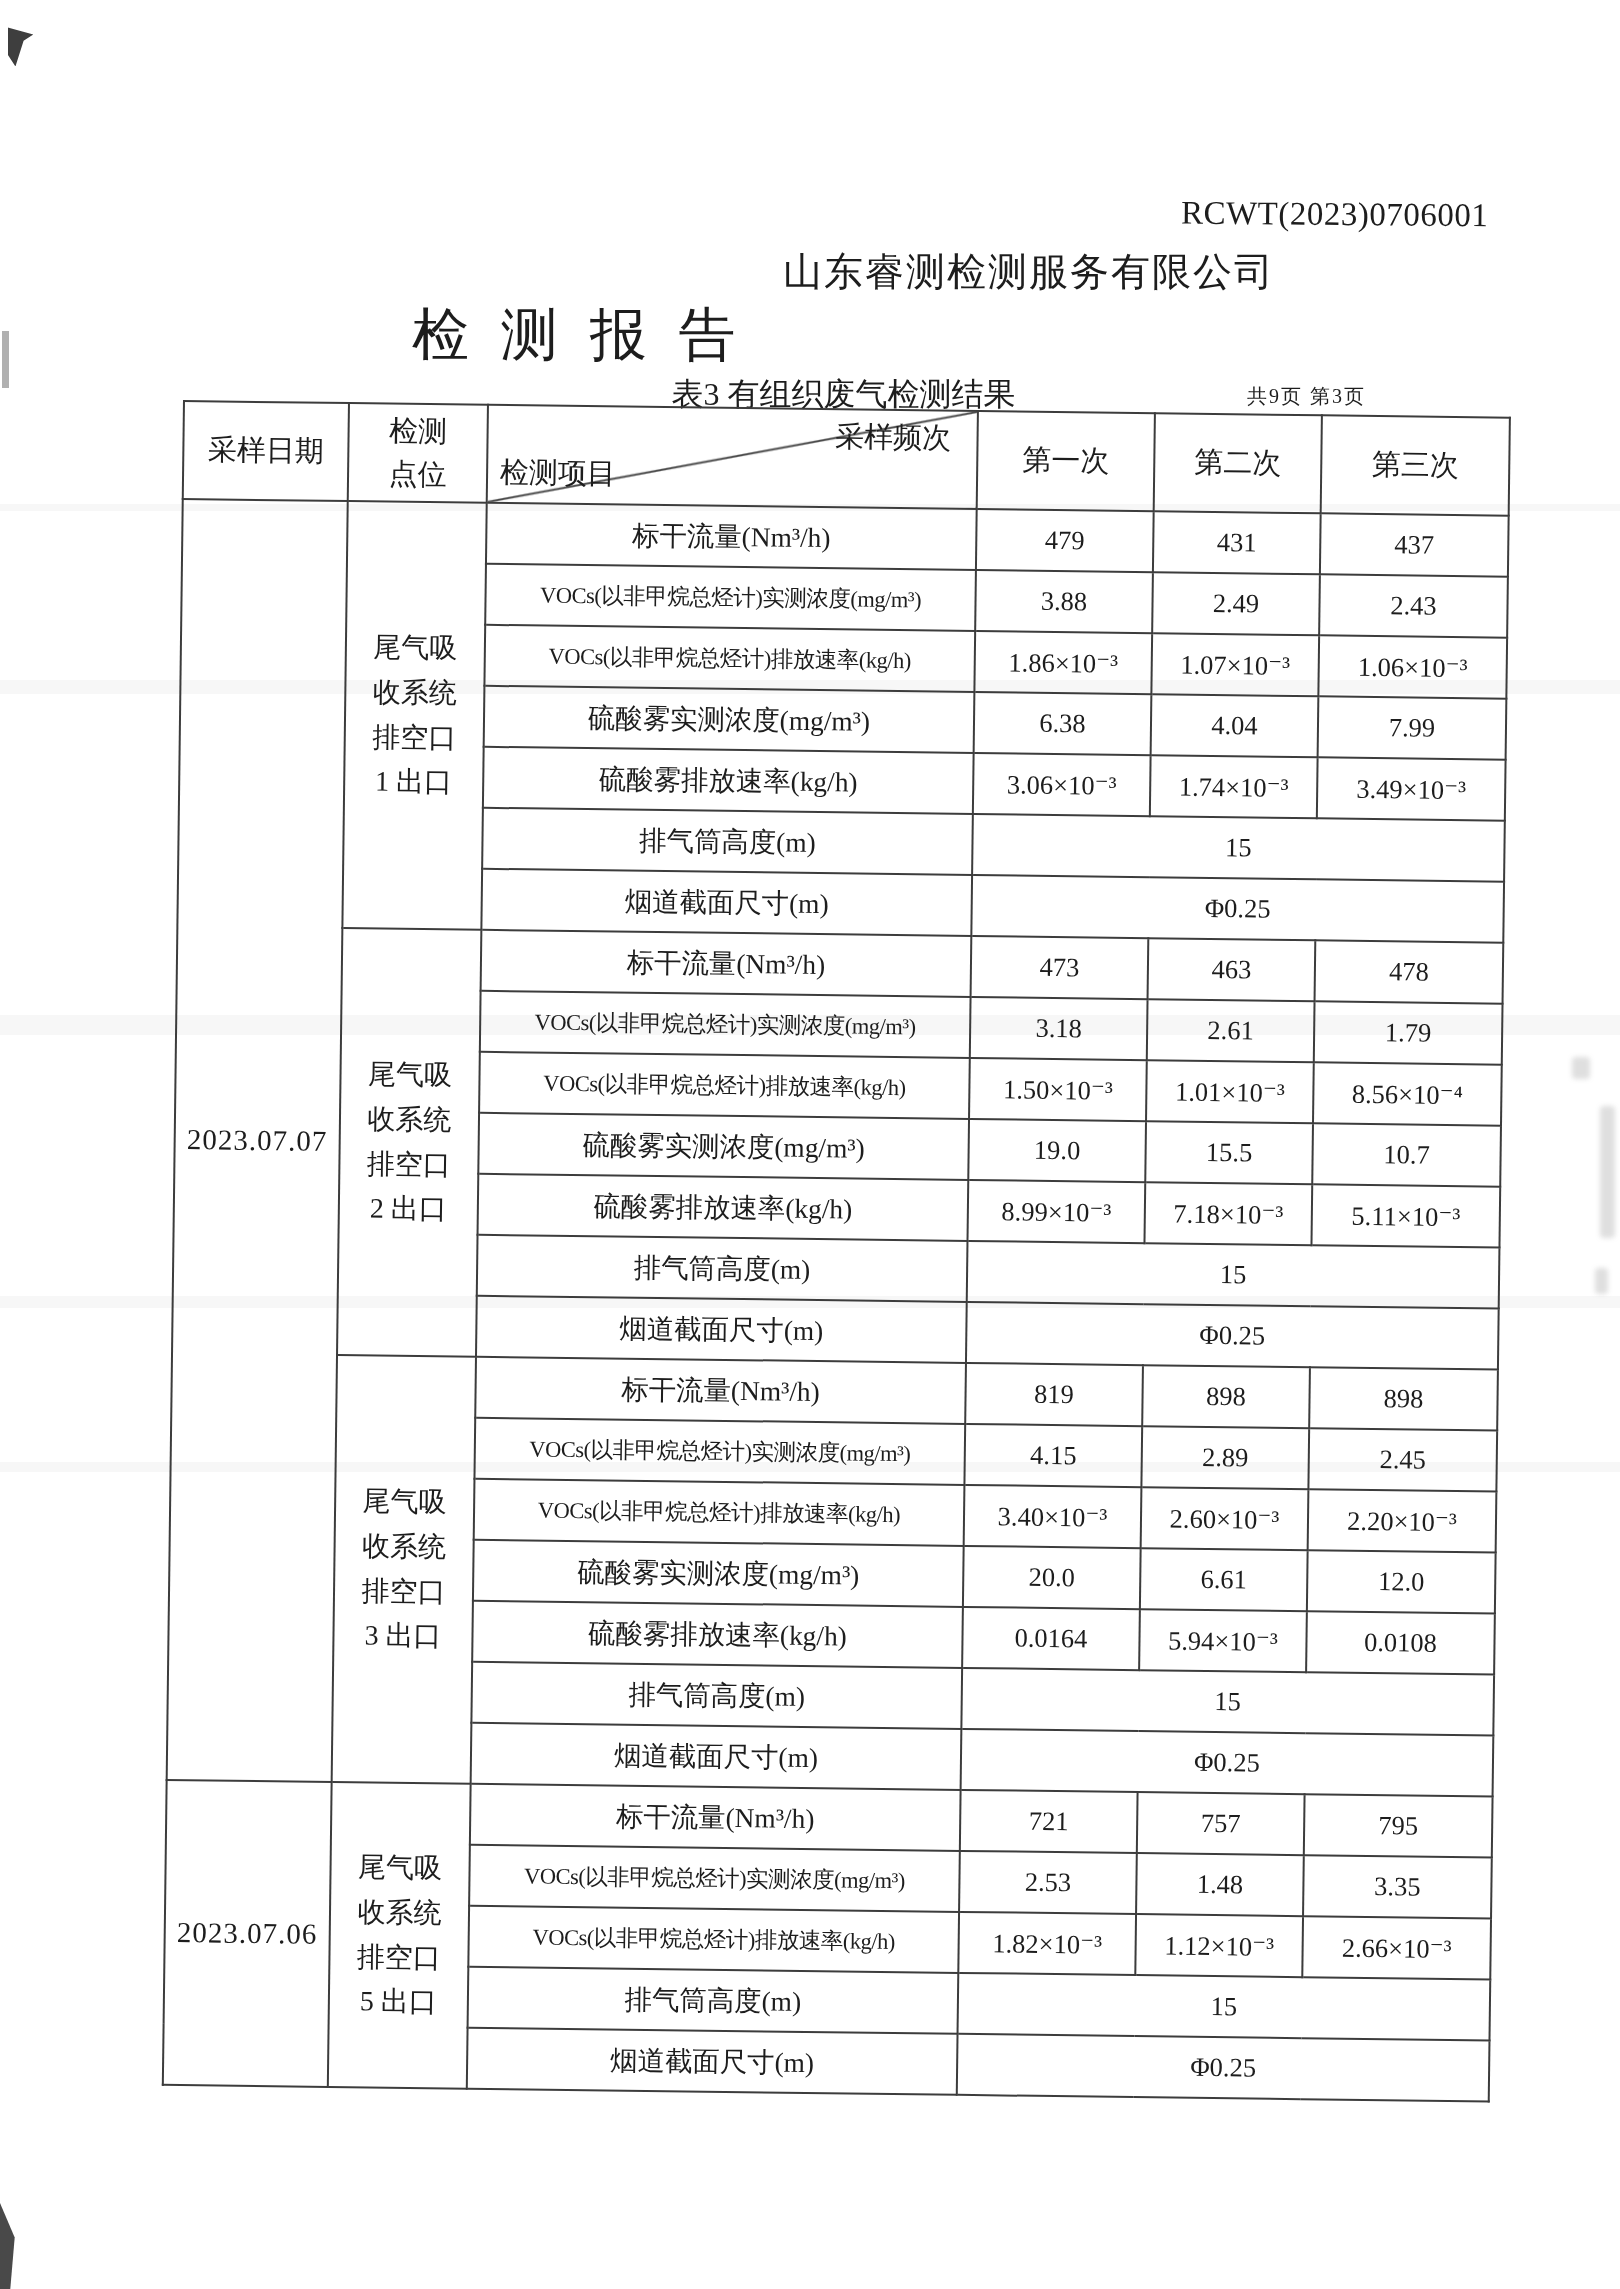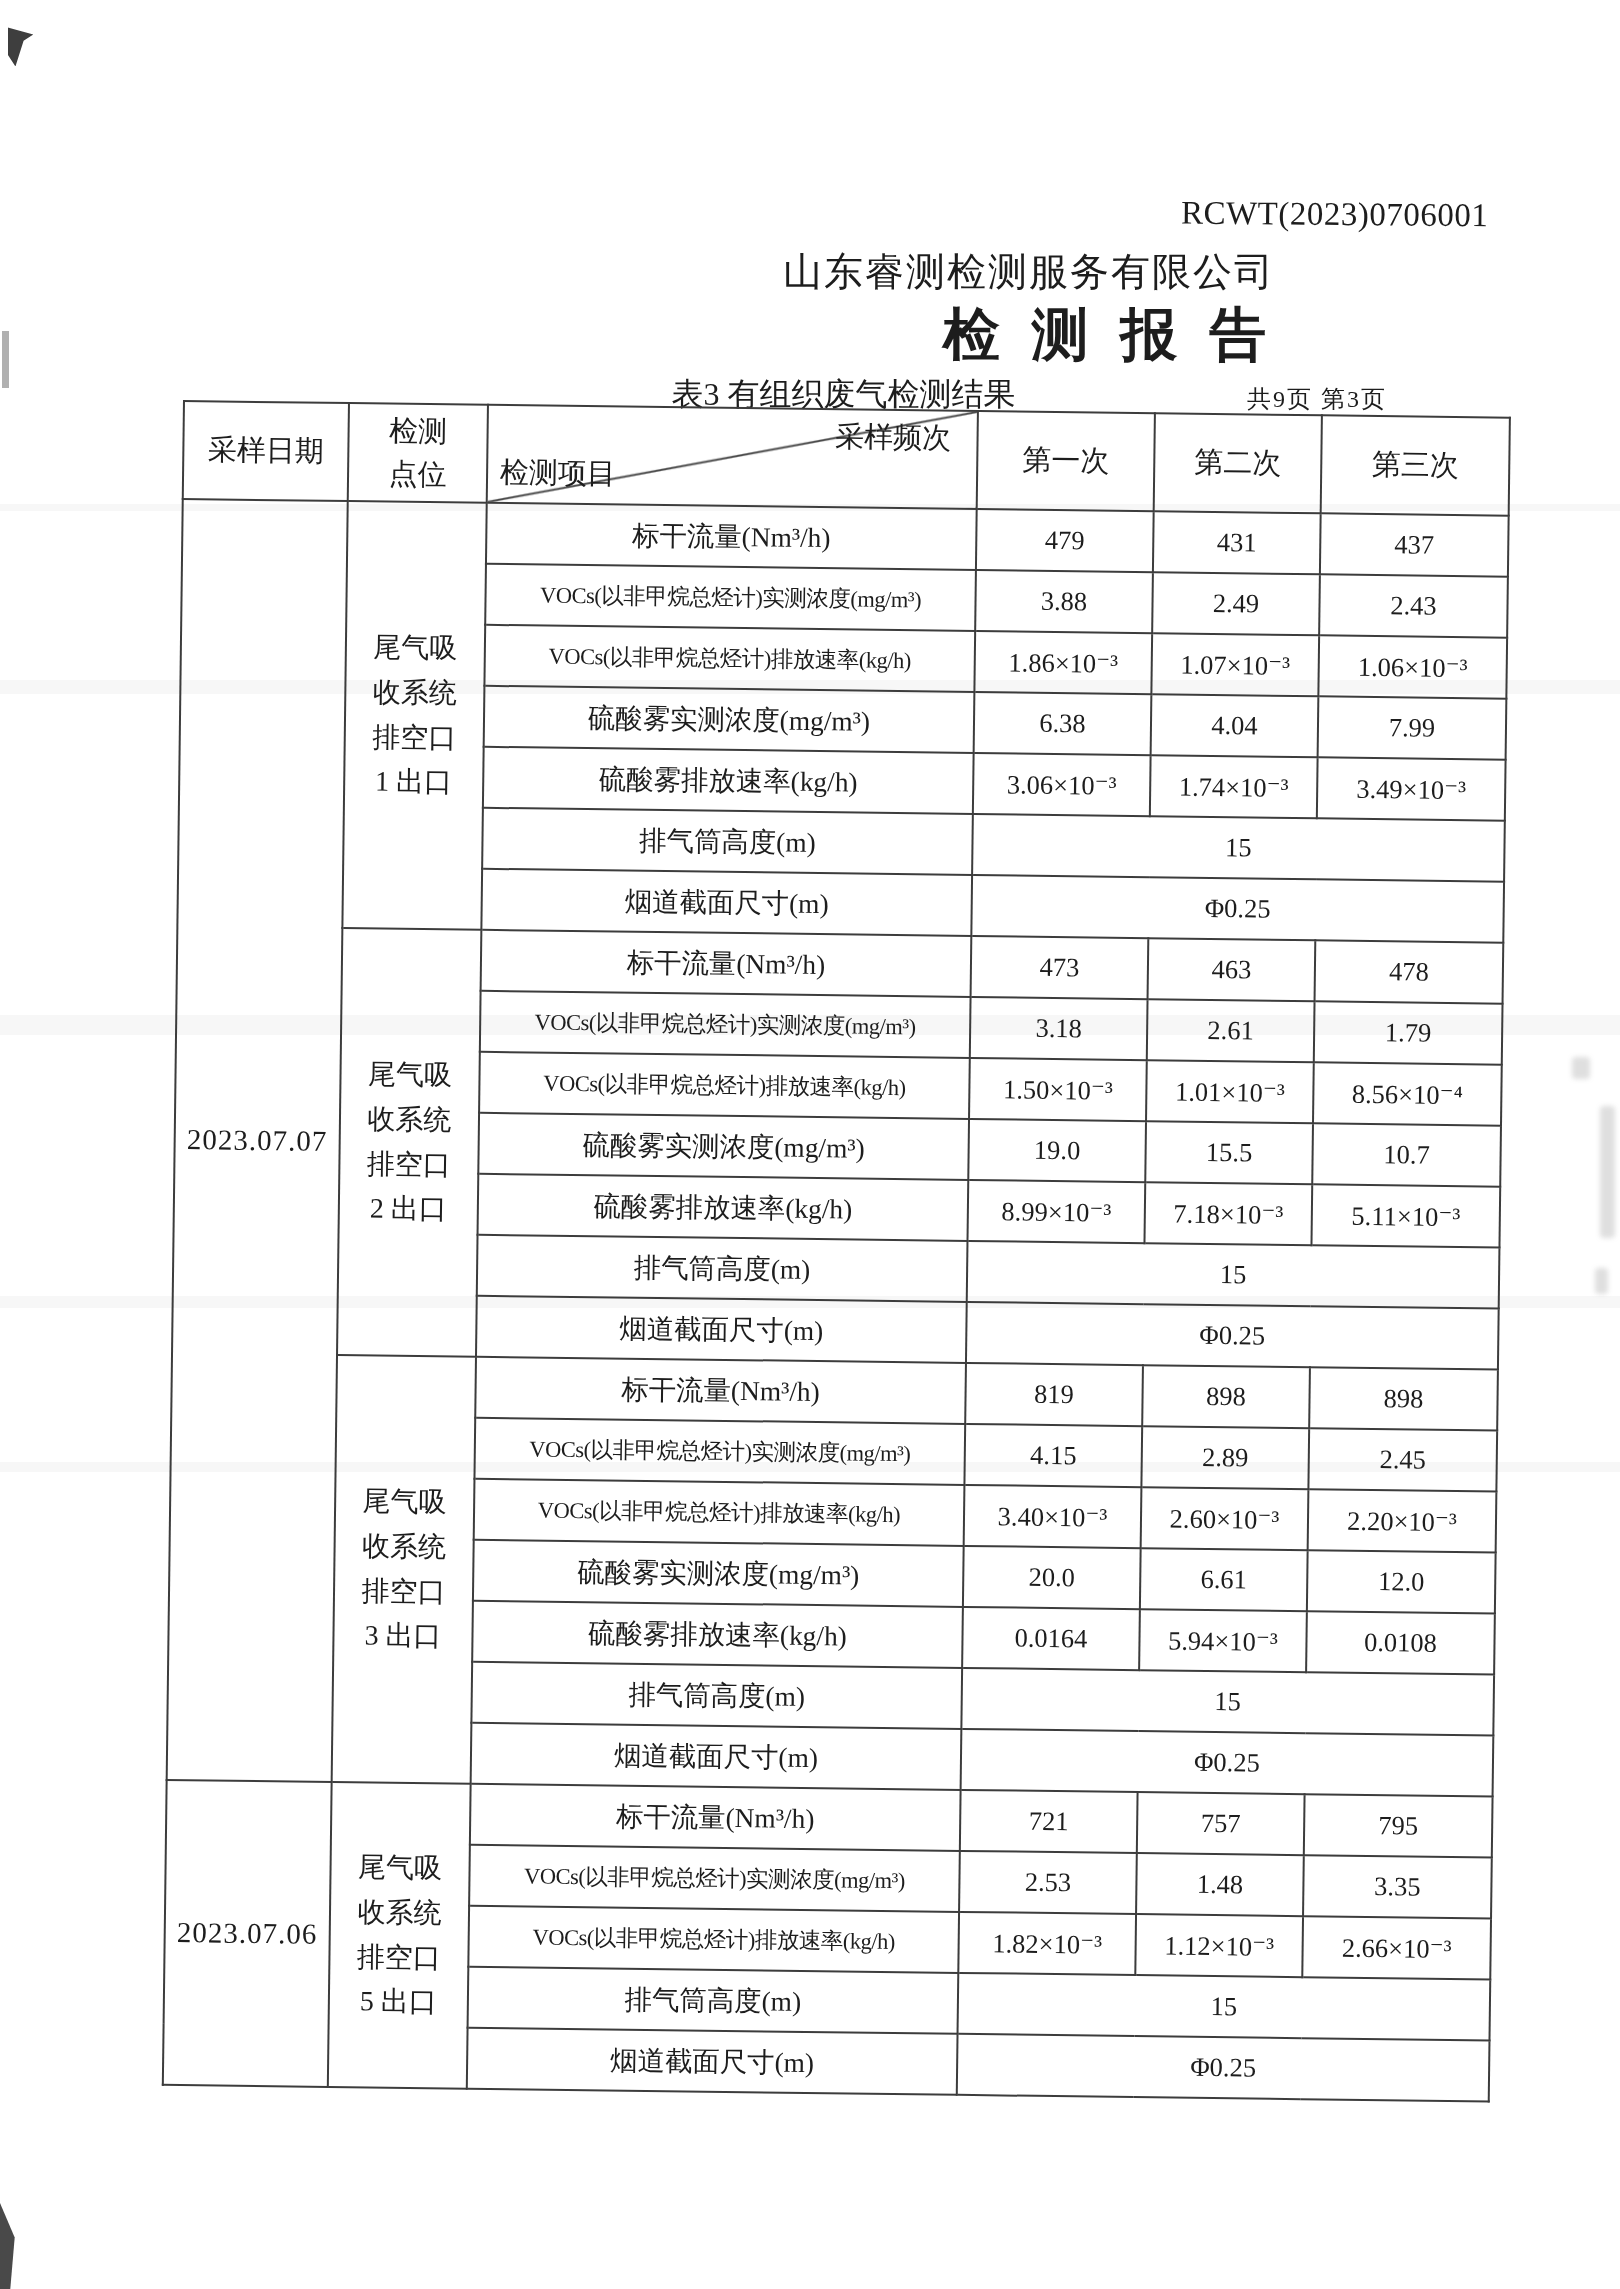--- a/index.html
+++ b/index.html
@@ -4,23 +4,23 @@
 <style>
   html,body{margin:0;padding:0;}
   body{
     width:1620px;height:2290px;position:relative;background:#ffffff;overflow:hidden;
     font-family:"Liberation Serif","DejaVu Serif",serif;color:#1d1d1d;
   }
   .abs{position:absolute;}
   
   .report-no{left:1181px;top:196px;width:323px;font-size:33px;letter-spacing:0.5px;transform:rotate(0.5deg);}
   .company{left:412px;top:245px;width:863px;text-align:right;font-size:39px;letter-spacing:2px;}
-  .doc-title{left:412px;top:297px;width:863px;text-align:right;font-size:57px;font-weight:bold;letter-spacing:8.8px;}
+  .doc-title{left:412px;top:297px;width:863px;text-align:left;font-size:57px;font-weight:normal;letter-spacing:8.8px;}
   .caption{left:412px;top:373px;width:863px;text-align:center;font-size:32px;}
-  .page-info{left:1247px;top:383px;width:274px;font-size:24px;letter-spacing:2px;}
+  .page-info{left:1247px;top:383px;width:274px;font-size:20px;letter-spacing:2px;}
   
   .tbl-wrap{left:183px;top:400px;transform:rotate(0.72deg);transform-origin:top left;}
   table.report{border-collapse:collapse;table-layout:fixed;width:1326px;background:transparent;}
   table.report th,table.report td{
     border:2px solid #3c3c3c;text-align:center;vertical-align:middle;
     font-weight:normal;padding:0 3.9px;overflow:hidden;
   }
   thead tr{height:98px;}
   tbody tr{height:61px;}
   th{font-size:29px;}

